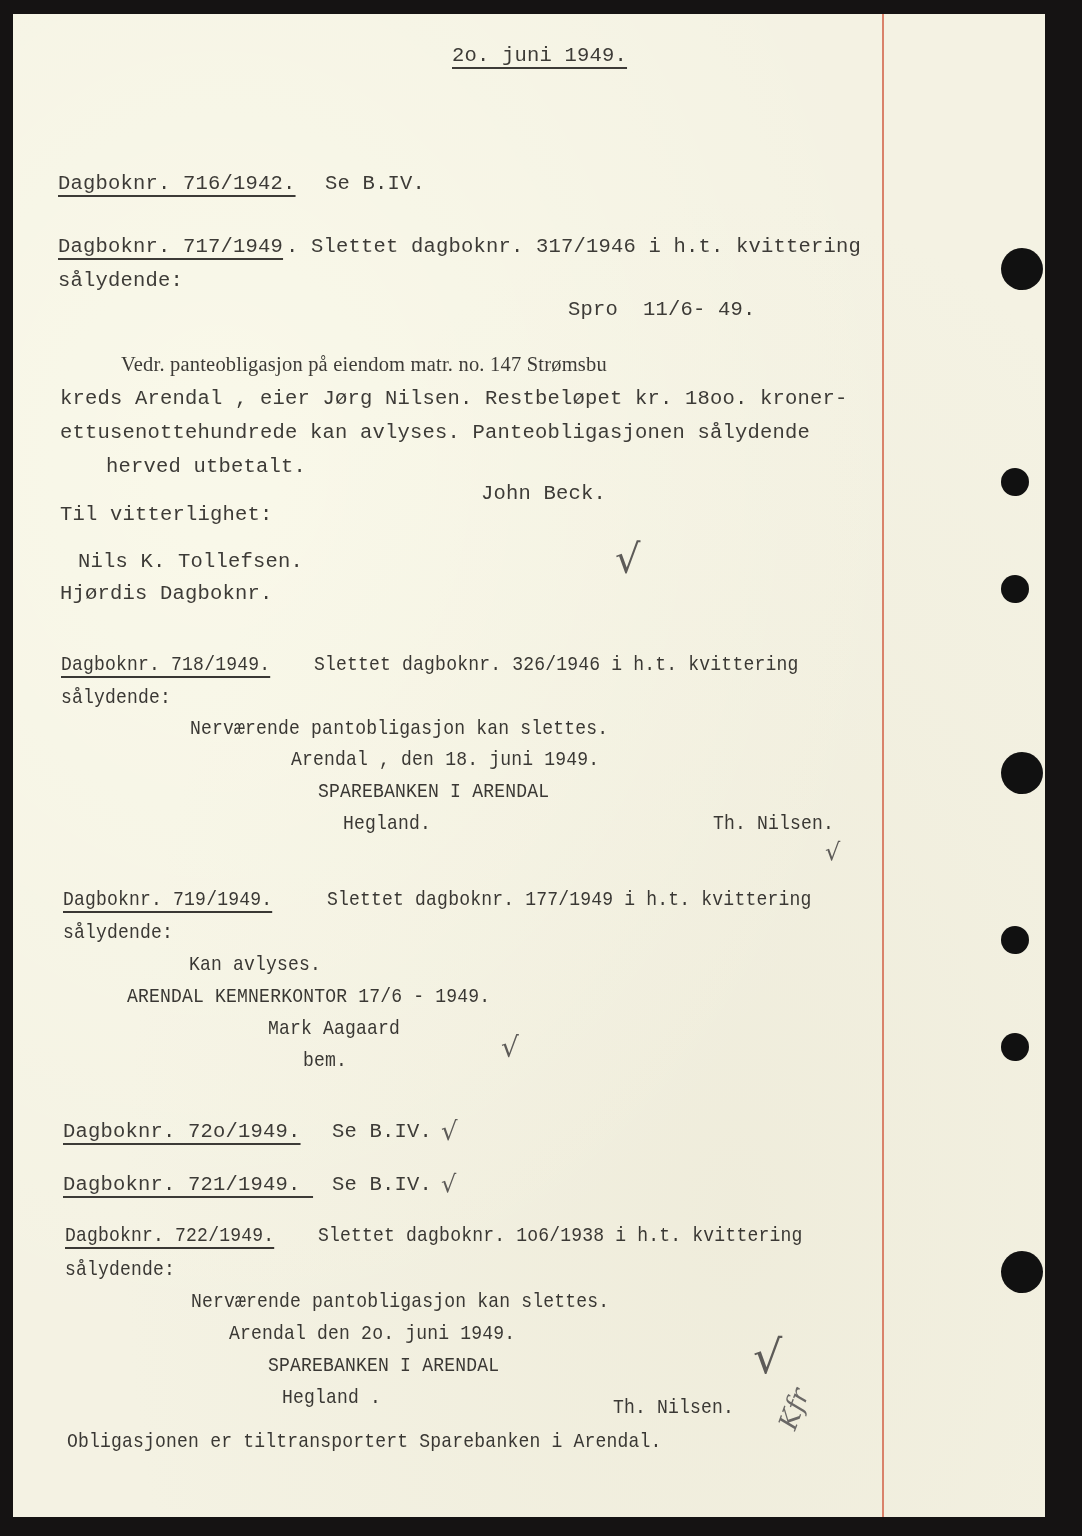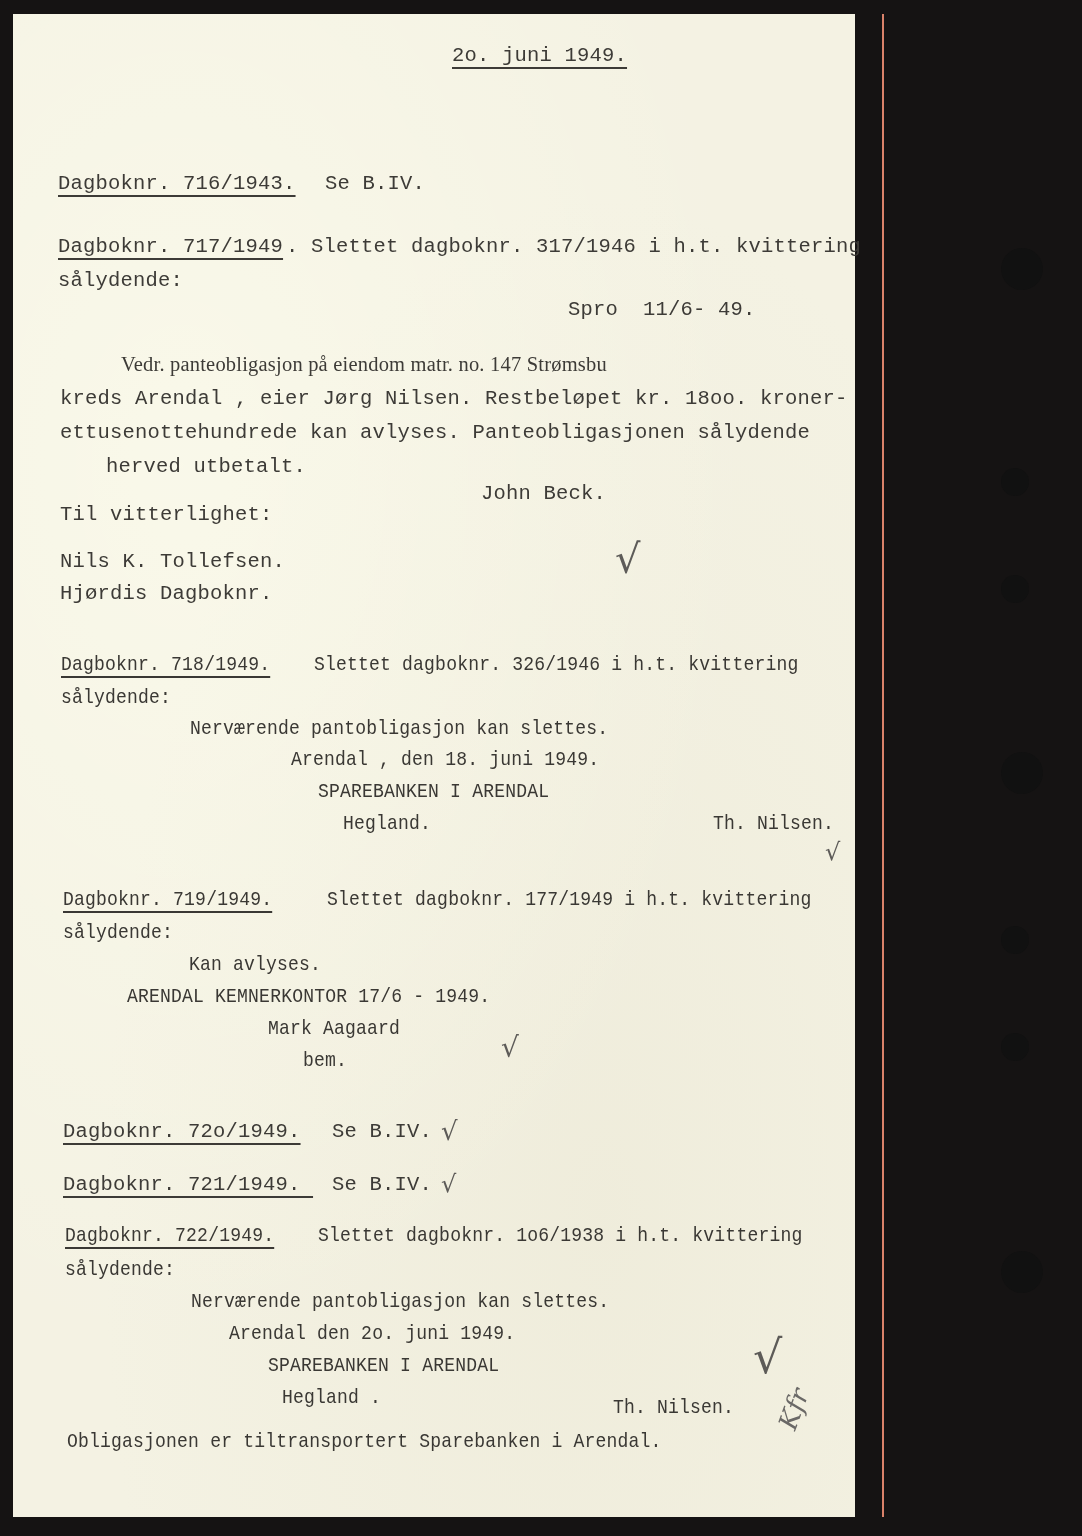--- a/index.html
+++ b/index.html
@@ -6,21 +6,21 @@
     body {
       width: 1082px; height: 1536px;
       background: #151313;
       position: relative;
       overflow: hidden;
       font-family: "Liberation Mono", "DejaVu Sans Mono", monospace;
     }
     .paper {
       position: absolute;
       left: 13px; top: 14px;
-      width: 842px; height: 1503px;
+      width: 1032px; height: 1503px;
       background: #f4f2e3;
       background-image:
         radial-gradient(ellipse at 20% 30%, rgba(255,255,240,0.5), rgba(0,0,0,0) 60%),
         radial-gradient(ellipse at 70% 80%, rgba(230,226,205,0.35), rgba(0,0,0,0) 60%);
     }
     .margin-line {
       position: absolute;
       left: 869px; top: 0;
       width: 2px; height: 100%;
       background: #d9826a;
@@ -66,36 +66,36 @@
   <div class="hole" style="left:988px;top:454px;width:28px;height:28px;"></div>
   <div class="hole" style="left:988px;top:561px;width:28px;height:28px;"></div>
   <div class="hole" style="left:988px;top:738px;width:42px;height:42px;"></div>
   <div class="hole" style="left:988px;top:912px;width:28px;height:28px;"></div>
   <div class="hole" style="left:988px;top:1019px;width:28px;height:28px;"></div>
   <div class="hole" style="left:988px;top:1237px;width:42px;height:42px;"></div>
 
   <div class="line u" style="left:439px;top:32px;">2o. juni 1949.</div>
 
   <div>
-    <div class="line u" style="left:45px;top:160px;">Dagboknr. 716/1943.</div>
+    <div class="line u" style="left:45px;top:160px;">Dagboknr. 716/1942.</div>
     <div class="line" style="left:312px;top:160px;">Se B.IV.</div>
   </div>
 
   <div>
     <div class="line u" style="left:45px;top:223px;">Dagboknr. 717/1949</div>
     <div class="line" style="left:273px;top:223px;">. Slettet dagboknr. 317/1946 i h.t. kvittering</div>
     <div class="line" style="left:45px;top:257px;">sålydende:</div>
     <div class="line" style="left:555px;top:286px;">Spro  11/6- 49.</div>
     <div class="line" style="left:108px;top:340px;font-family:Liberation Serif, serif;">Vedr. panteobligasjon på eiendom matr. no. 147 Strømsbu</div>
     <div class="line" style="left:47px;top:375px;">kreds Arendal , eier Jørg Nilsen. Restbeløpet kr. 18oo. kroner-</div>
     <div class="line" style="left:47px;top:409px;">ettusenottehundrede kan avlyses. Panteobligasjonen sålydende</div>
     <div class="line" style="left:47px;top:443px;margin-left:46px;">herved utbetalt.</div>
     <div class="line" style="left:468px;top:470px;text-align:center;">John Beck.</div>
     <div class="line" style="left:47px;top:491px;">Til vitterlighet:</div>
-    <div class="line" style="left:47px;top:538px;">Nils K. Tollefsen.</div>
+    <div class="line" style="left:65px;top:538px;">Nils K. Tollefsen.</div>
     <div class="line" style="left:47px;top:570px;">Hjørdis Dagboknr.</div>
     <div class="check" style="left:602px;top:525px;font-size:40px;">√</div>
   </div>
 
   <div>
     <div class="line cond u" style="left:48px;top:640px;">Dagboknr. 718/1949.</div>
     <div class="line cond" style="left:290px;top:640px;"> Slettet dagboknr. 326/1946 i h.t. kvittering</div>
     <div class="line cond" style="left:48px;top:673px;">sålydende:</div>
     <div class="line cond" style="left:177px;top:704px;">Nerværende pantobligasjon kan slettes.</div>
     <div class="line cond" style="left:278px;top:735px;">Arendal , den 18. juni 1949.</div>

